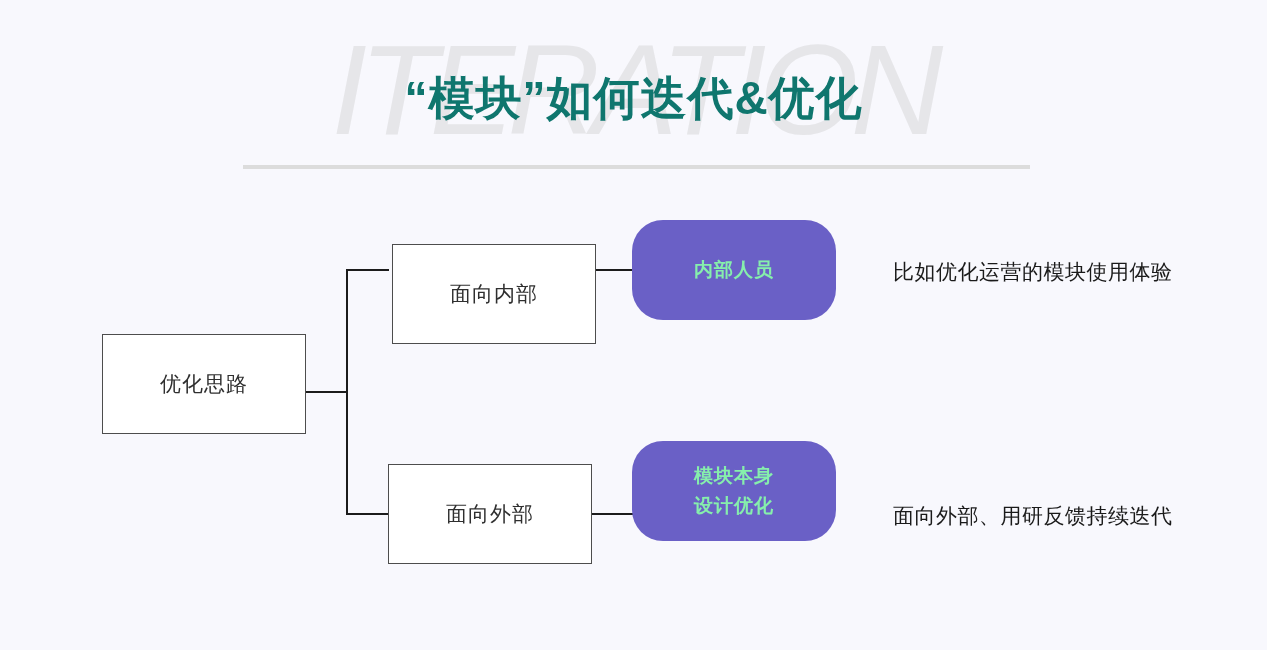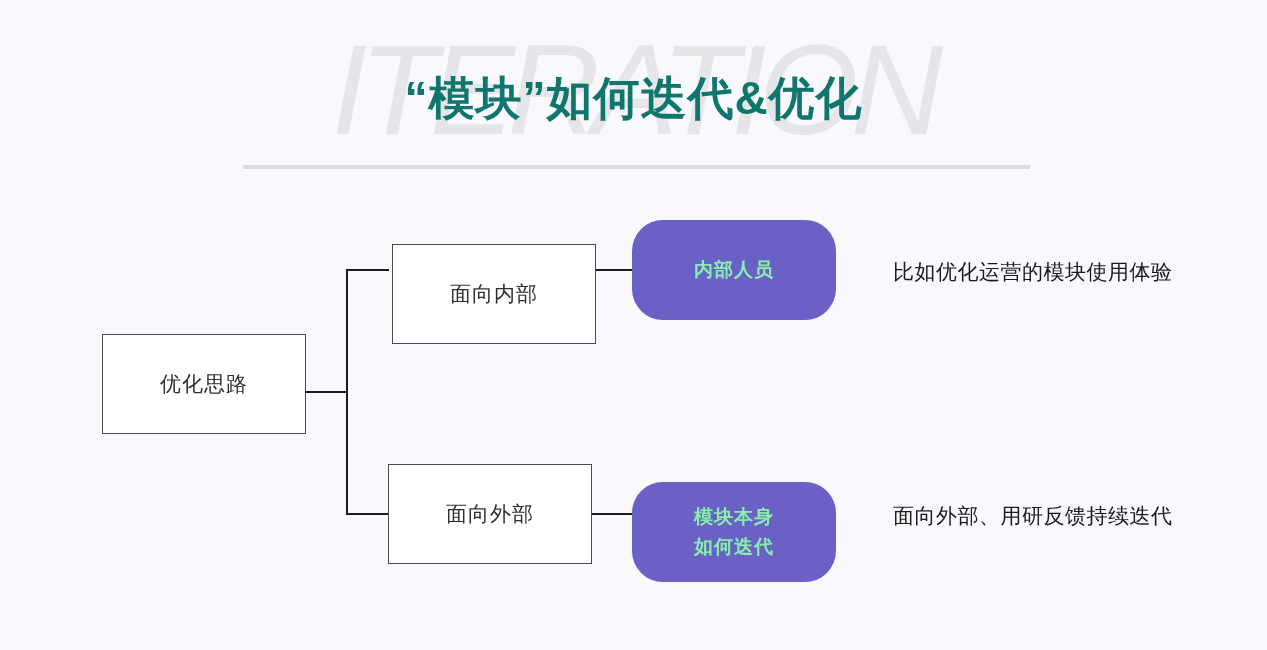--- a/index.html
+++ b/index.html
@@ -71,21 +71,21 @@
     font-weight: 700;
     flex-direction: column;
     line-height: 30px;
     letter-spacing: 1px;
     border-radius: 31px;
   }
   .box-root    { left: 102px; top: 334px; }
   .node-top    { left: 392px; top: 220px; margin-top: 24px; }
   .node-bottom { left: 388px; top: 464px; }
   .result-top    { left: 632px; top: 220px; }
-  .result-bottom { left: 632px; top: 482px; }
+  .result-bottom { left: 632px; top: 441px; }
 
   .note {
     position: absolute;
     left: 883px;
     font-size: 21px;
     color: #1a1a1a;
     letter-spacing: 0.5px;
     white-space: nowrap;
     margin-left: 10px;
   }
@@ -126,17 +126,17 @@
   <div class="box accent result-top">
     <span>内部人员</span>
   </div>
   <div class="note note-top">比如优化运营的模块使用体验</div>
 
   <div class="box plain node-bottom">
     <span>面向外部</span>
   </div>
   <div class="box accent result-bottom">
     <span>模块本身</span>
-    <span>如何迭代</span>
+    <span>设计优化</span>
   </div>
   <div class="note note-bottom">面向外部、用研反馈持续迭代</div>
 
 </div>
 
 </body></html>

